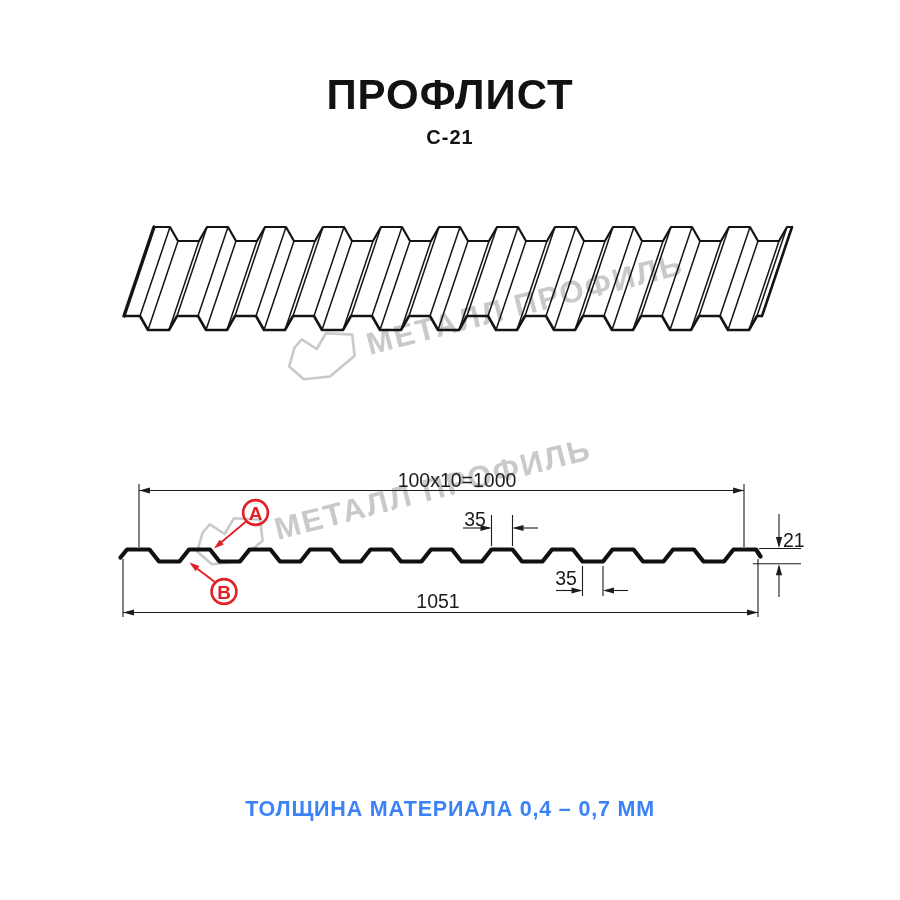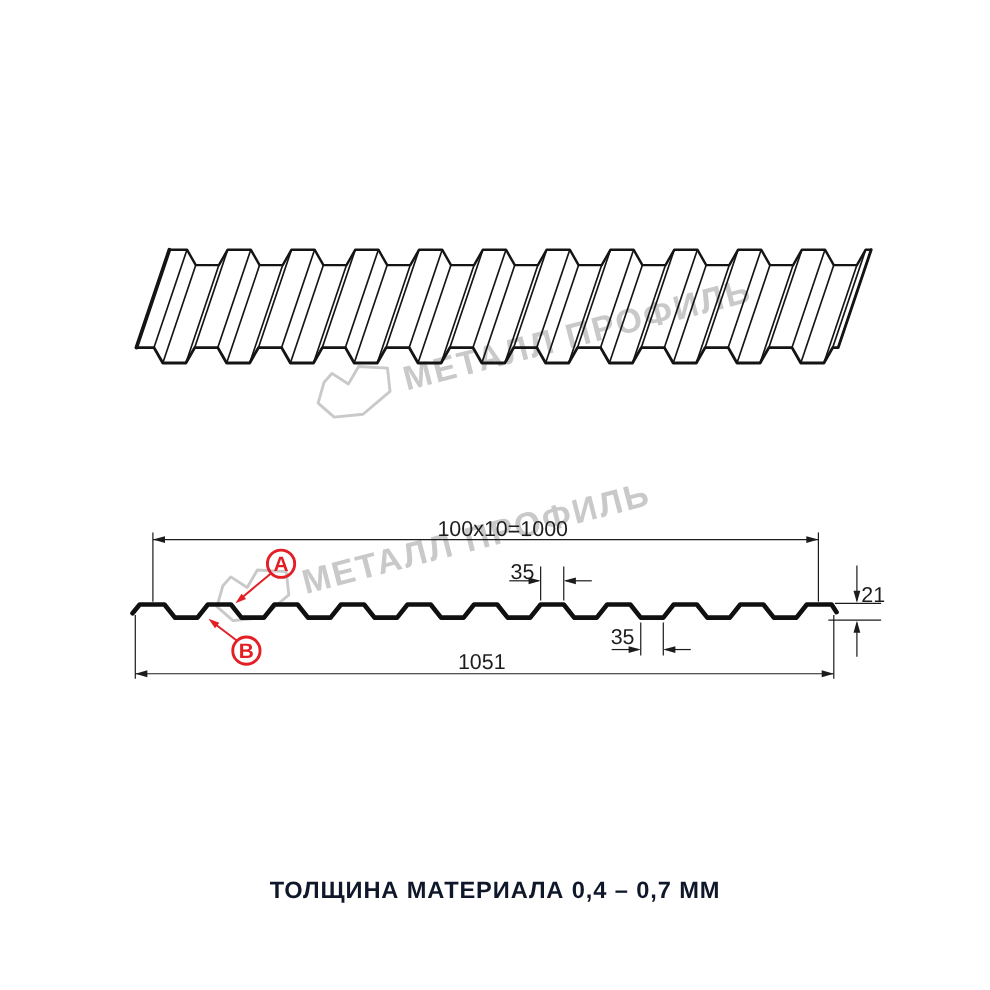--- a/index.html
+++ b/index.html
@@ -14,41 +14,45 @@
              transform:rotate(-14.5deg);transform-origin:left center;pointer-events:none;}
   .watermark span{font-size:31px;font-weight:700;letter-spacing:2px;white-space:nowrap;color:#c9c9c9;}
   .wm1{left:287px;top:341px;}
   .wm2{left:195px;top:526px;}
   
   svg.tech{position:absolute;left:0;top:0;z-index:2;}
   .dim{font-family:"Liberation Sans", sans-serif;font-size:19.5px;fill:#1c1c1c;}
   .marker{font-family:"Liberation Sans", sans-serif;font-size:19px;font-weight:700;fill:#e31e24;}
   
   .footer{position:absolute;top:797px;left:0;width:100%;text-align:center;z-index:3;
-          font-size:21.5px;font-weight:700;letter-spacing:0.8px;color:#0f172a;}
+          font-size:21.5px;font-weight:700;letter-spacing:0.8px;color:#3b82f6;}
 </style>
 </head>
 <body>
 
 <div class="page">
 
   <div class="watermark wm1">
     <svg width="74" height="50" viewBox="0 0 74 50">
       <path d="M 2,26 L 12,9 L 21,3 L 33,16 L 46,3 L 71,11 L 68,32 L 39,46 L 13,42 Z" fill="none" stroke="#c9c9c9" stroke-width="2.6" stroke-linejoin="round"></path>
     </svg>
     <span>МЕТАЛЛ ПРОФИЛЬ</span>
   </div>
 
   <div class="watermark wm2">
     <svg width="74" height="50" viewBox="0 0 74 50">
       <path d="M 2,26 L 12,9 L 21,3 L 33,16 L 46,3 L 71,11 L 68,32 L 39,46 L 13,42 Z" fill="none" stroke="#c9c9c9" stroke-width="2.6" stroke-linejoin="round"></path>
     </svg>
     <span>МЕТАЛЛ ПРОФИЛЬ</span>
   </div>
 
+  <div class="hdr">
+    <h1>ПРОФЛИСТ</h1>
+    <div class="sub">С-21</div>
+  </div>
 
   <svg class="tech" width="900" height="900" viewBox="0 0 900 900">
 
     <g id="g3d">
         <line x1="124" y1="316" x2="154" y2="227" stroke="#141414" stroke-width="1.5"></line>
         <line x1="140" y1="316" x2="170" y2="227" stroke="#141414" stroke-width="1.5"></line>
         <line x1="148" y1="330" x2="178" y2="241" stroke="#141414" stroke-width="1.5"></line>
         <line x1="169" y1="330" x2="199" y2="241" stroke="#141414" stroke-width="1.5"></line>
         <line x1="177" y1="316" x2="207" y2="227" stroke="#141414" stroke-width="1.5"></line>
         <line x1="198" y1="316" x2="228" y2="227" stroke="#141414" stroke-width="1.5"></line>

